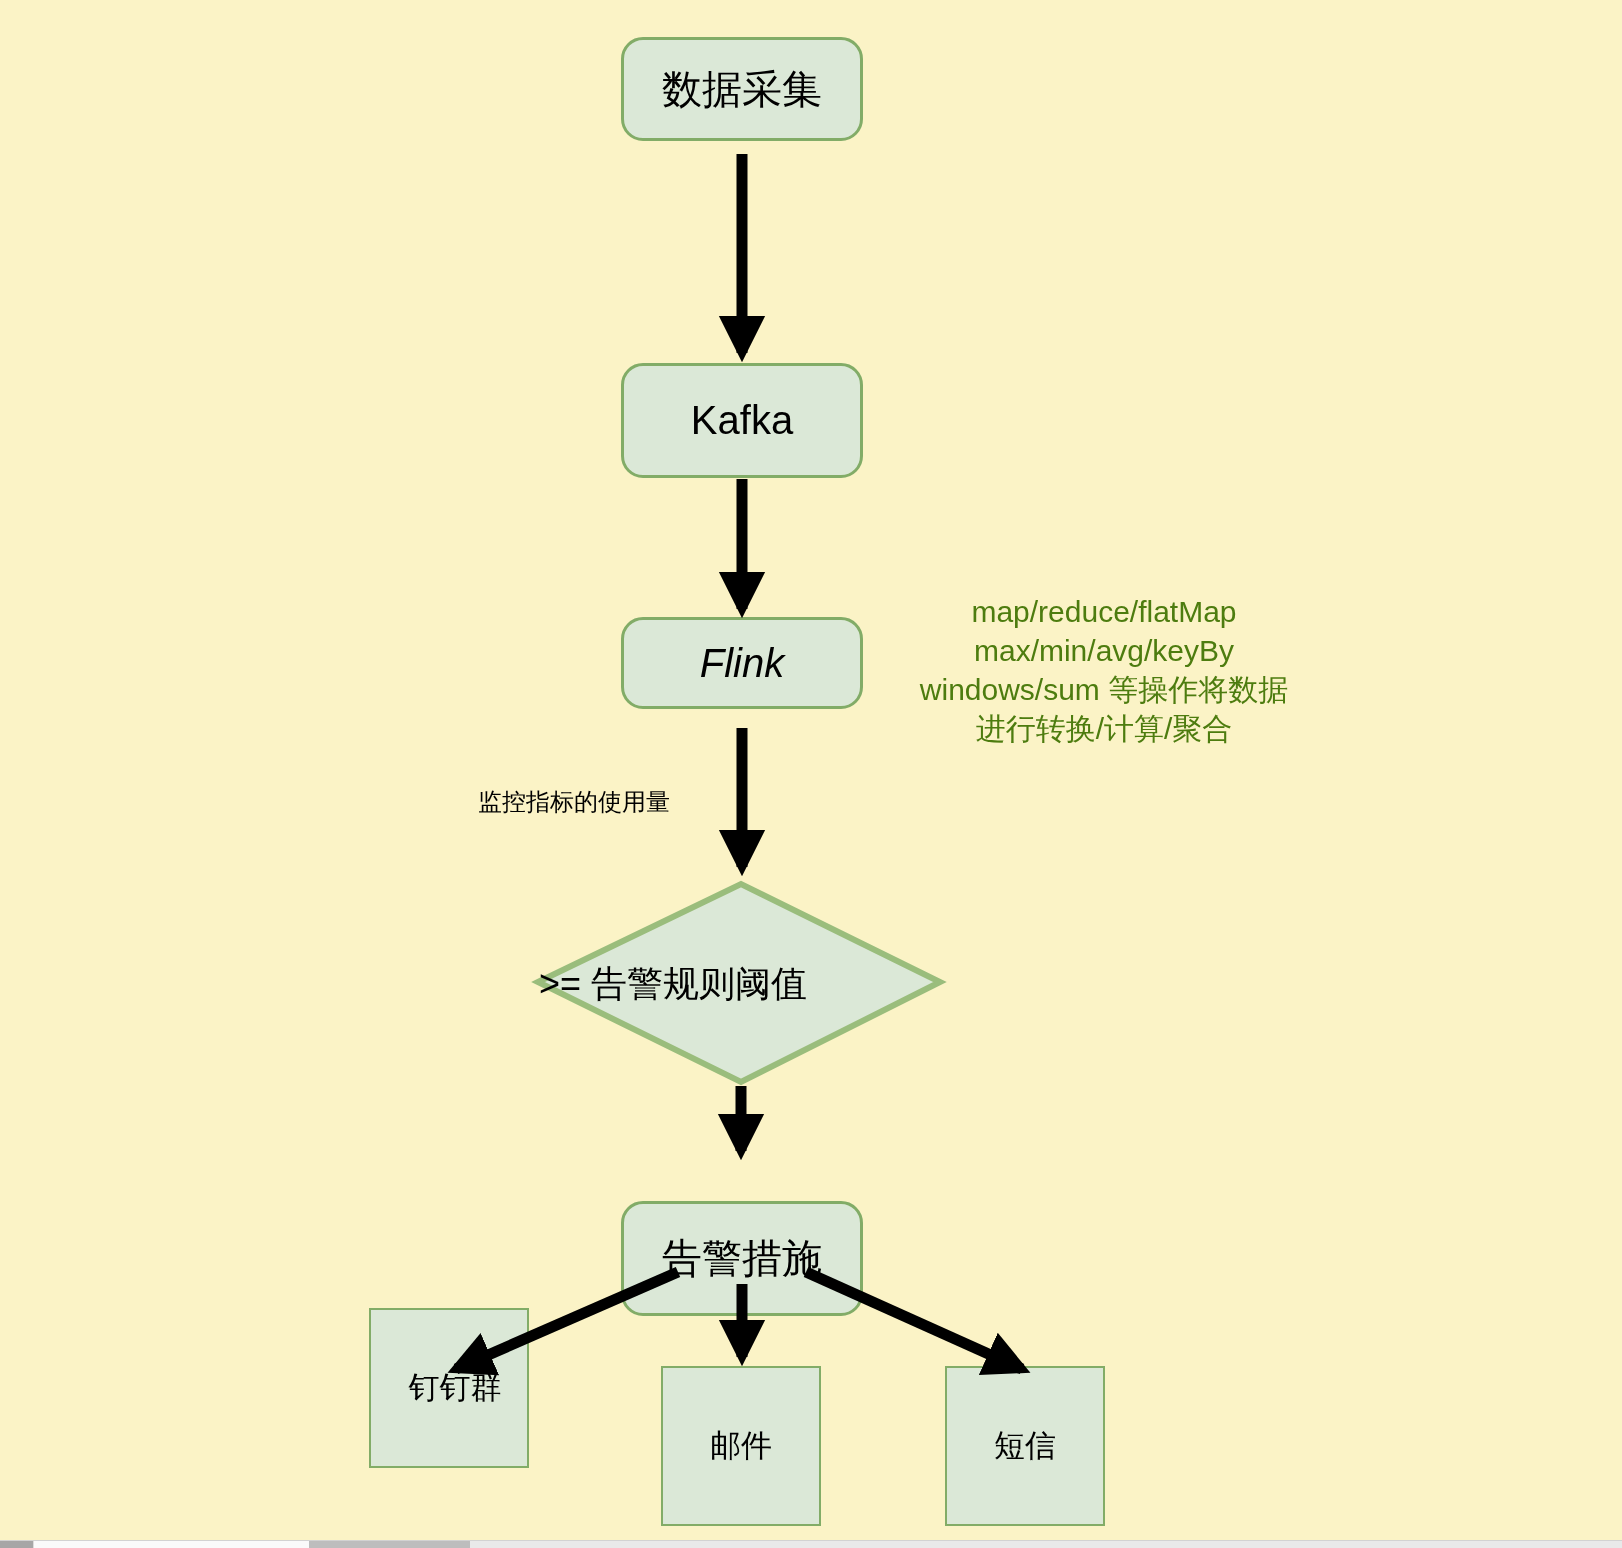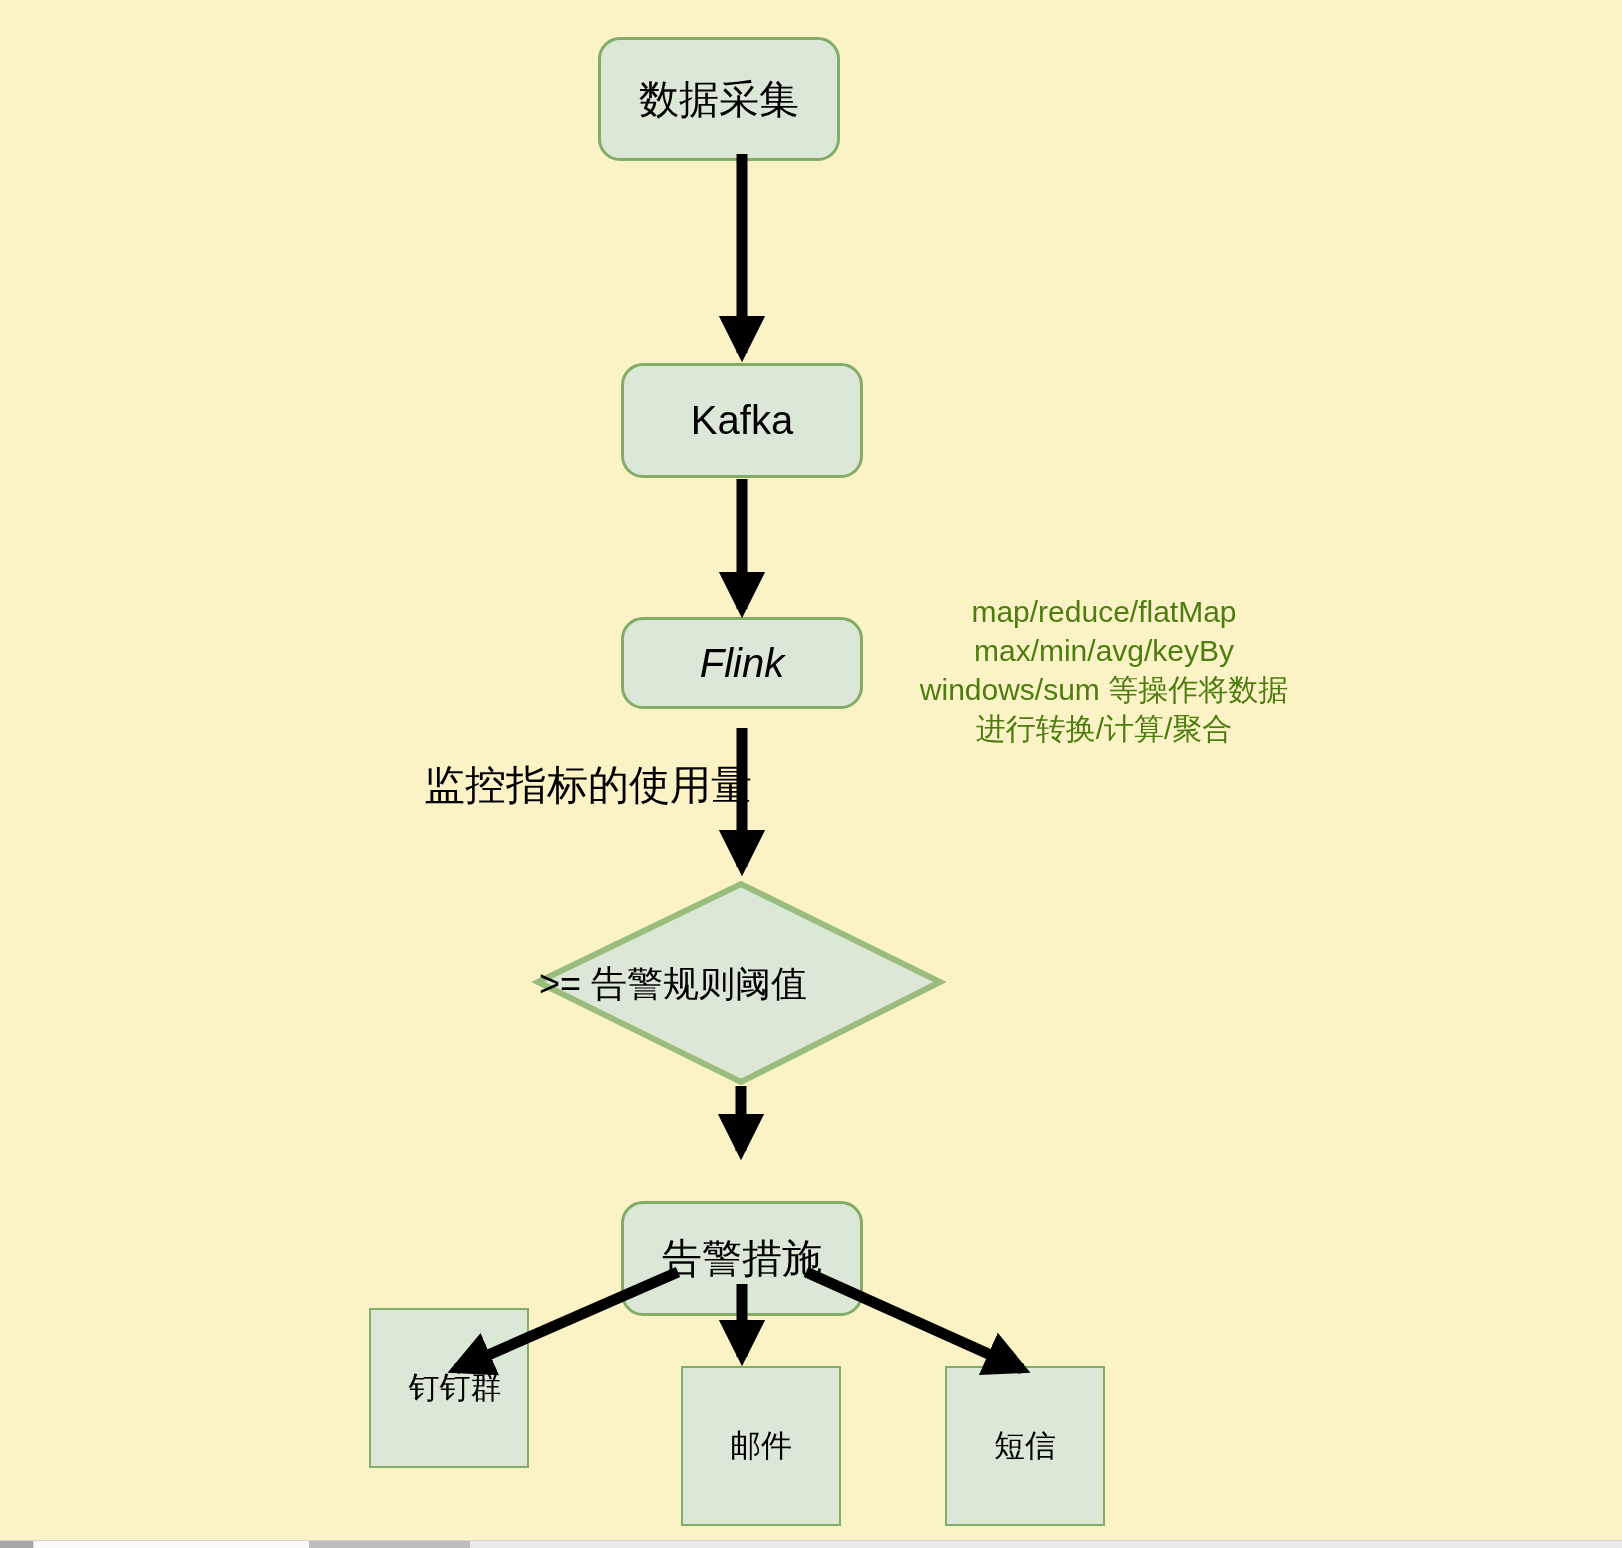--- a/index.html
+++ b/index.html
@@ -21,45 +21,45 @@
     background: #DBE8D7;
     border: 3px solid #82AC67;
     display: flex; align-items: center; justify-content: center;
     z-index: 1;
     color: #000;
   }
   .node .node-label { white-space: nowrap; }
   .node.rect  { border-radius: 22px; width: 242px; height: 115px; font-size: 40px; }
   .node.square{ border-radius: 0; border-width: 2px; width: 160px; height: 160px; font-size: 31px; }
 
-  #n-data-collection { left: 598px; top: 37px;  height: 124px; }
+  #n-data-collection { left: 621px; top: 37px;  height: 104px; }
   #n-kafka           { left: 621px; top: 363px; }
   #n-flink           { left: 621px; top: 617px; height: 92px; font-style: italic; }
   #n-alert-action    { left: 621px; top: 1165px; margin-top: 36px; }
   #n-dingtalk        { left: 369px; top: 1308px; padding-left: 12px; }
-  #n-email           { left: 661px; top: 1366px; margin-left: 20px; }
+  #n-email           { left: 661px; top: 1366px; }
   #n-sms             { left: 945px; top: 1366px; }
 
   
   svg.overlay {
     position: absolute; left: 0; top: 0;
     z-index: 2;
     pointer-events: none;
   }
   svg.overlay polygon { pointer-events: auto; }
 
   
   .decision-label {
     position: absolute; left: 539px; top: 960px; width: 404px;
     font-size: 36px; color: #000;
     z-index: 3; white-space: nowrap;
   }
   .edge-label {
-    position: absolute; left: 424px; top: 758px; width: 300px;
-    text-align: center; font-size: 41px; color: #000;
+    position: absolute; left: 424px; top: 786px; width: 300px;
+    text-align: center; font-size: 24px; color: #000;
     z-index: 3; white-space: nowrap;
   }
   .flink-note {
     position: absolute; left: 880px; top: 592px; width: 448px;
     text-align: center; font-size: 30px; line-height: 39px; color: #4d7c0f;
     z-index: 3;
   }
   .flink-note div { white-space: nowrap; }
 
   

